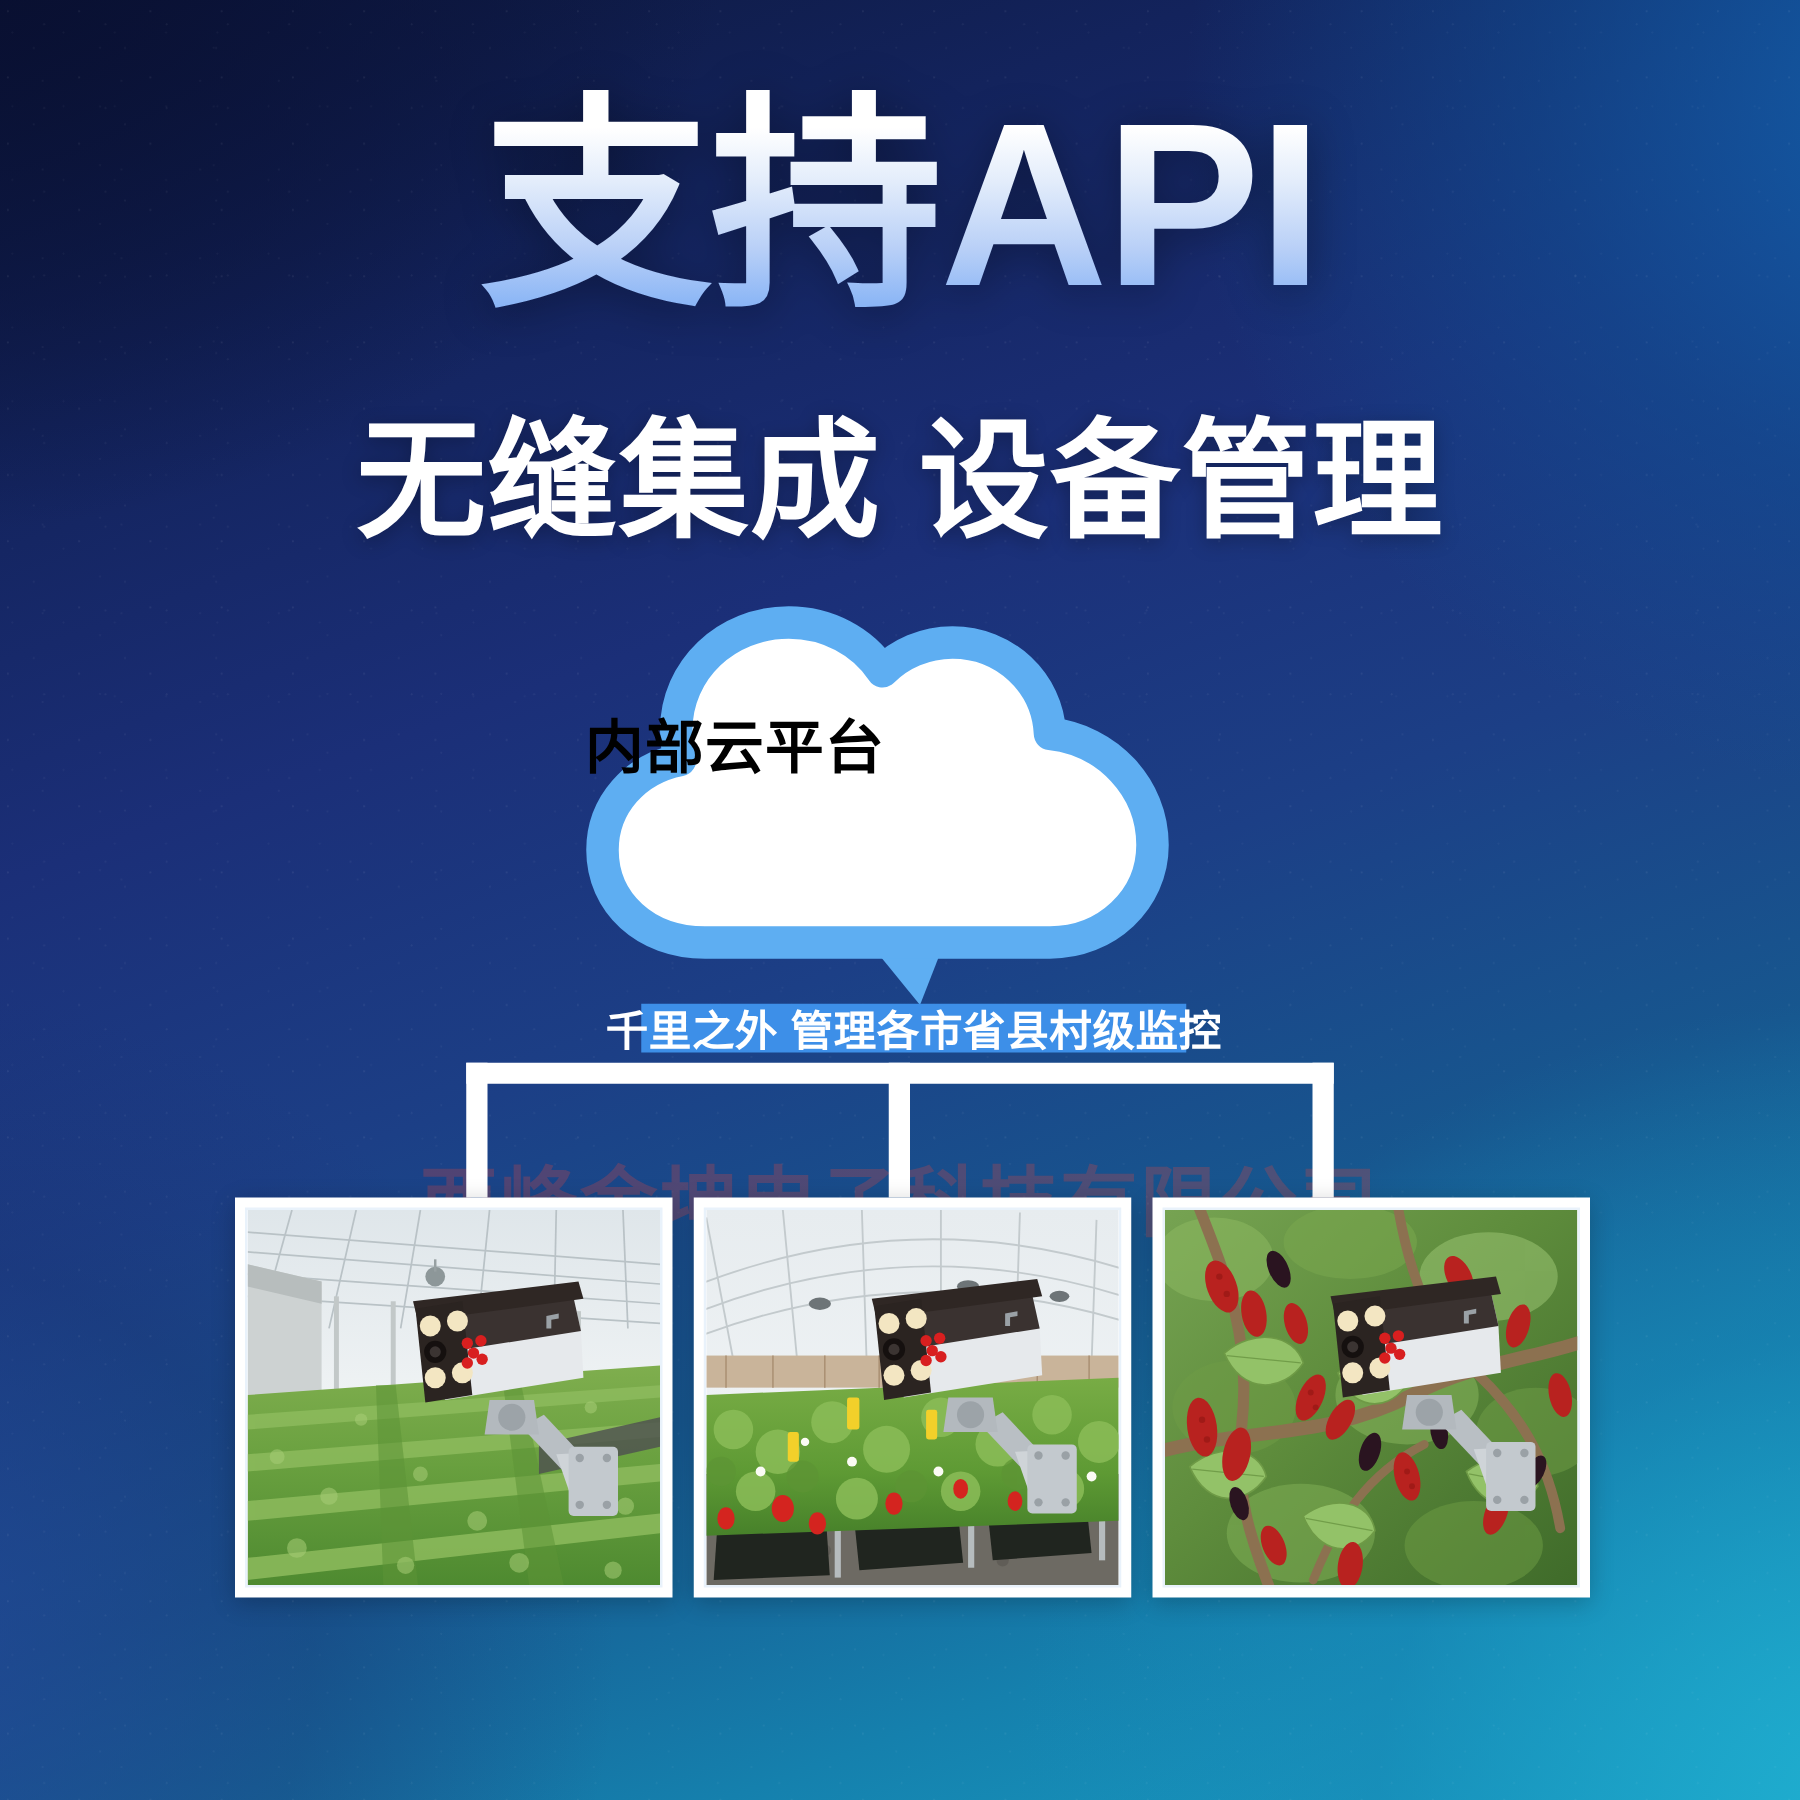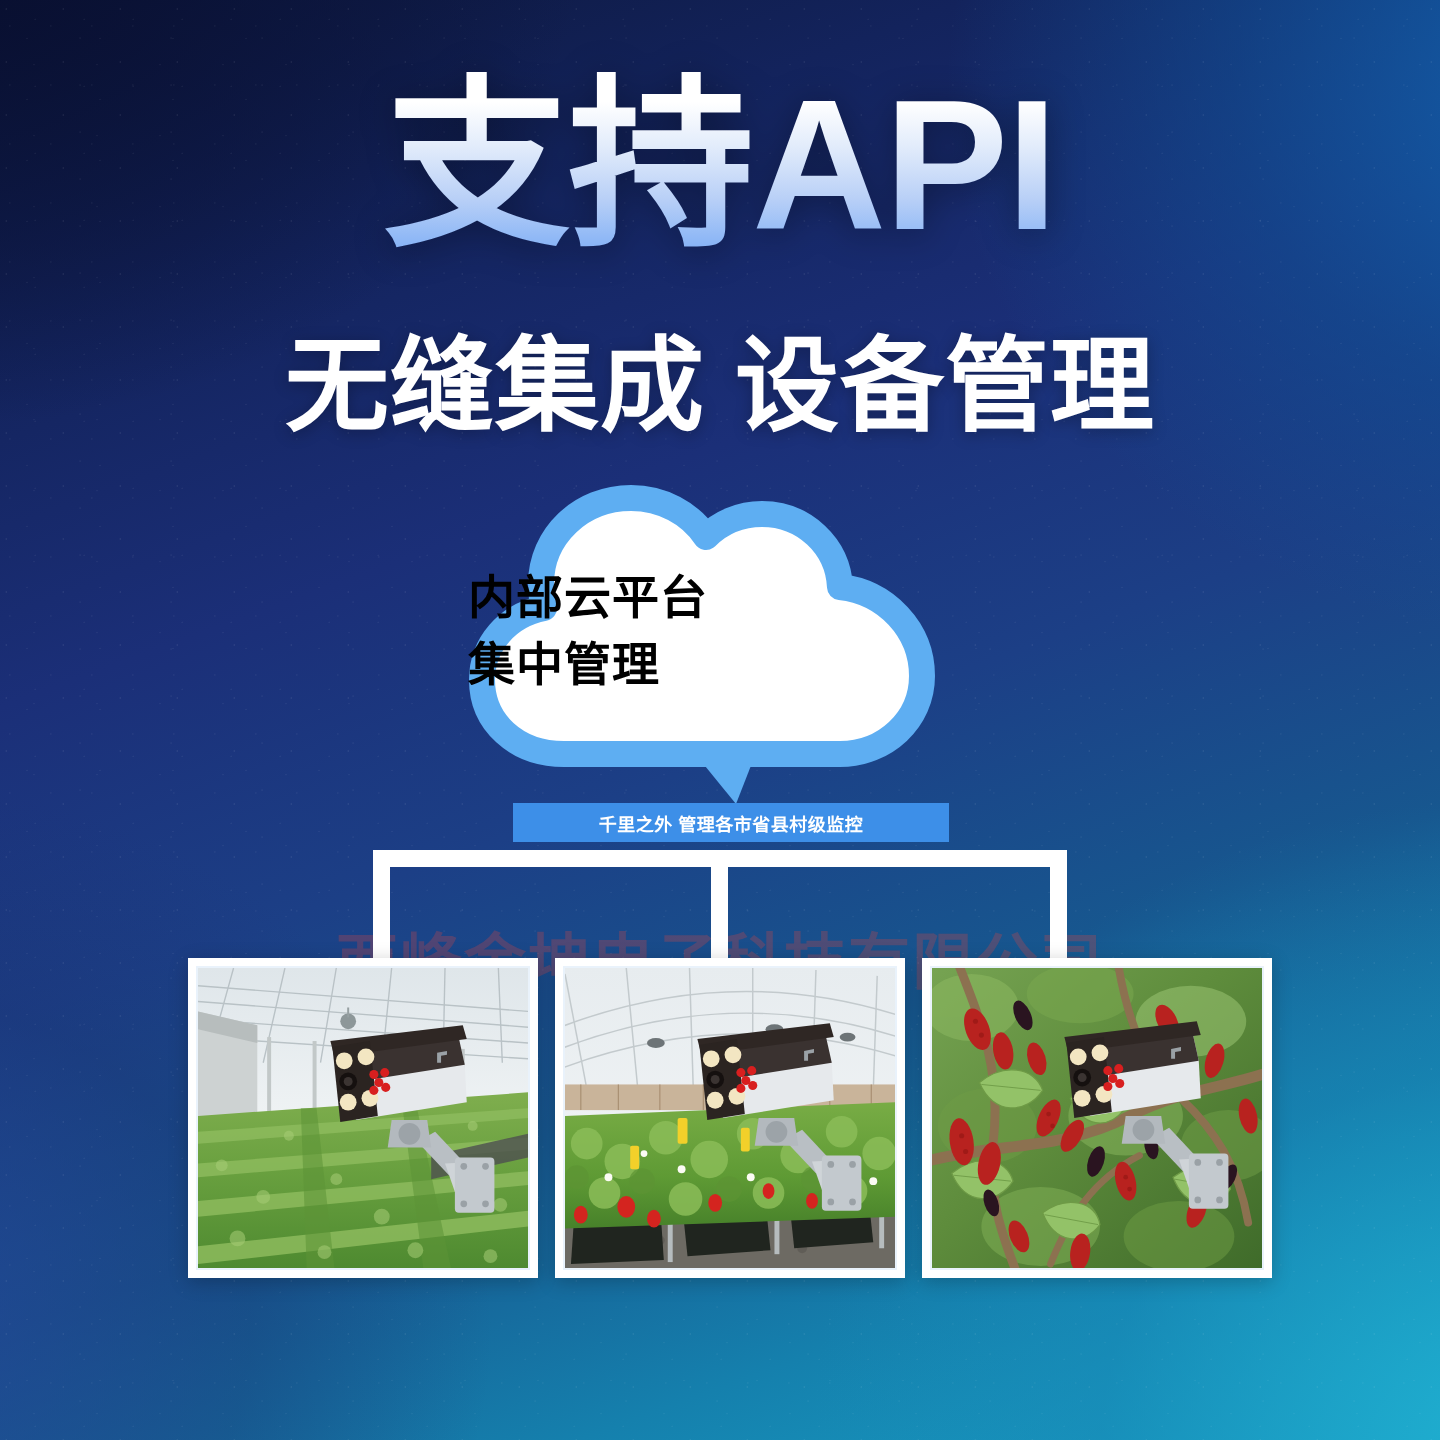--- a/index.html
+++ b/index.html
@@ -163,21 +163,21 @@
     top: 803px;
     width: 436px;
     height: 39px;
     background: #3d8fe8;
     display: flex;
     align-items: center;
     justify-content: center;
   }
   .banner-label {
     color: #ffffff;
-    font-size: 18px;
+    font-size: 34px;
     font-weight: 700;
     letter-spacing: 0.5px;
     white-space: nowrap;
   }
 
   
   .connector {
     position: absolute;
     left: 355px;
     top: 850px;
@@ -264,21 +264,20 @@
                C 73 54 113 16 163 16
                C 194 16 222 31 238 55
                C 252 41 272 32 294 32
                C 336 32 370 64 372 105
                C 418 110 454 148 454 194
                C 454 238 417 272 372 272
                Z" fill="#FFFFFF" stroke="#5EAEF2" stroke-width="26" stroke-linejoin="round"></path>
     </svg>
     <div class="cloud-text">
       <span>内部云平台</span>
-      <span>集中管理</span>
     </div>
   </div>
 
   <div class="banner">
     <span class="banner-label">千里之外 管理各市省县村级监控</span>
   </div>
 
   <div class="connector">
     <svg viewBox="0 0 730 110" width="730" height="110" aria-hidden="true">
 

